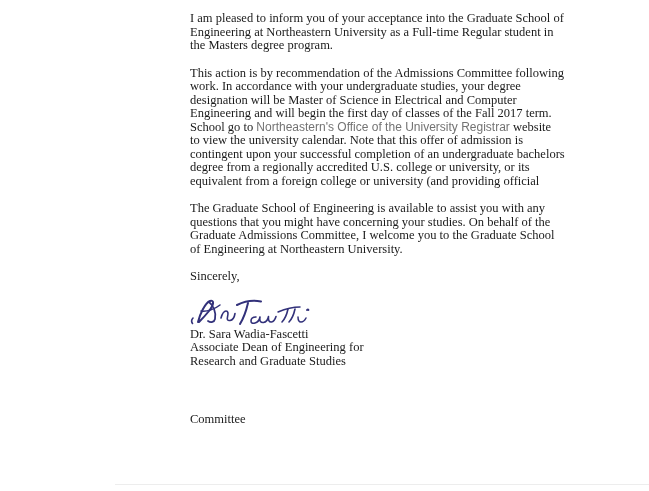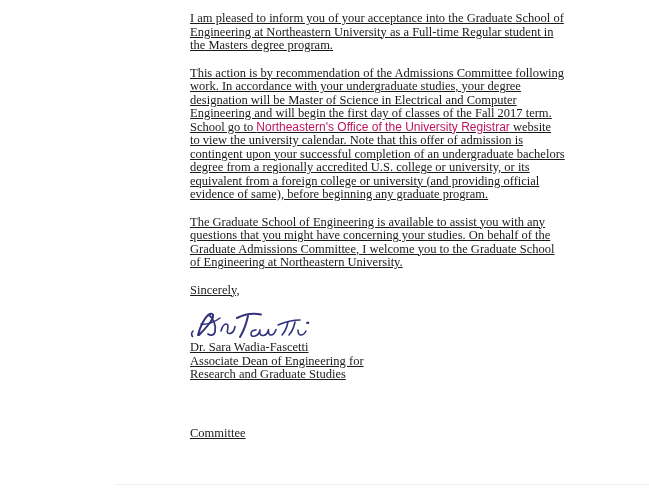--- a/index.html
+++ b/index.html
@@ -17,25 +17,25 @@
   }
   .letter {
     position: absolute;
     left: 190px;
     top: 12px;
     width: 390px;
     font-size: 12.5px;
     line-height: 13.5px;
   }
   .para { margin: 0 0 14px 0; }
-  .line { white-space: nowrap; text-decoration: underline; }
+  .line { white-space: nowrap; }
   .reg-link {
     font-family: "Liberation Sans", sans-serif;
     font-size: 12px;
-    color: #be185d;
+    color: #737373;
     text-decoration: none;
     cursor: pointer;
   }
   .closing { margin: 0 0 0 0; }
   .signature-wrap {
     margin-top: 12px;
     height: 32px;
     width: 130px;
   }
   .signature-wrap svg { display: block; }
@@ -64,21 +64,20 @@
   <div class="para">
     <div class="line">This action is by recommendation of the Admissions Committee following</div>
     <div class="line">work. In accordance with your undergraduate studies, your degree</div>
     <div class="line">designation will be Master of Science in Electrical and Computer</div>
     <div class="line">Engineering and will begin the first day of classes of the Fall 2017 term.</div>
     <div class="line"><span>School go to </span><a class="reg-link">Northeastern's Office of the University Registrar</a><span> website</span></div>
     <div class="line">to view the university calendar. Note that this offer of admission is</div>
     <div class="line">contingent upon your successful completion of an undergraduate bachelors</div>
     <div class="line">degree from a regionally accredited U.S. college or university, or its</div>
     <div class="line">equivalent from a foreign college or university (and providing official</div>
-    <div class="line">evidence of same), before beginning any graduate program.</div>
   </div>
 
   <div class="para">
     <div class="line">The Graduate School of Engineering is available to assist you with any</div>
     <div class="line">questions that you might have concerning your studies. On behalf of the</div>
     <div class="line">Graduate Admissions Committee, I welcome you to the Graduate School</div>
     <div class="line">of Engineering at Northeastern University.</div>
   </div>
 
   <div class="closing line">Sincerely,</div>

